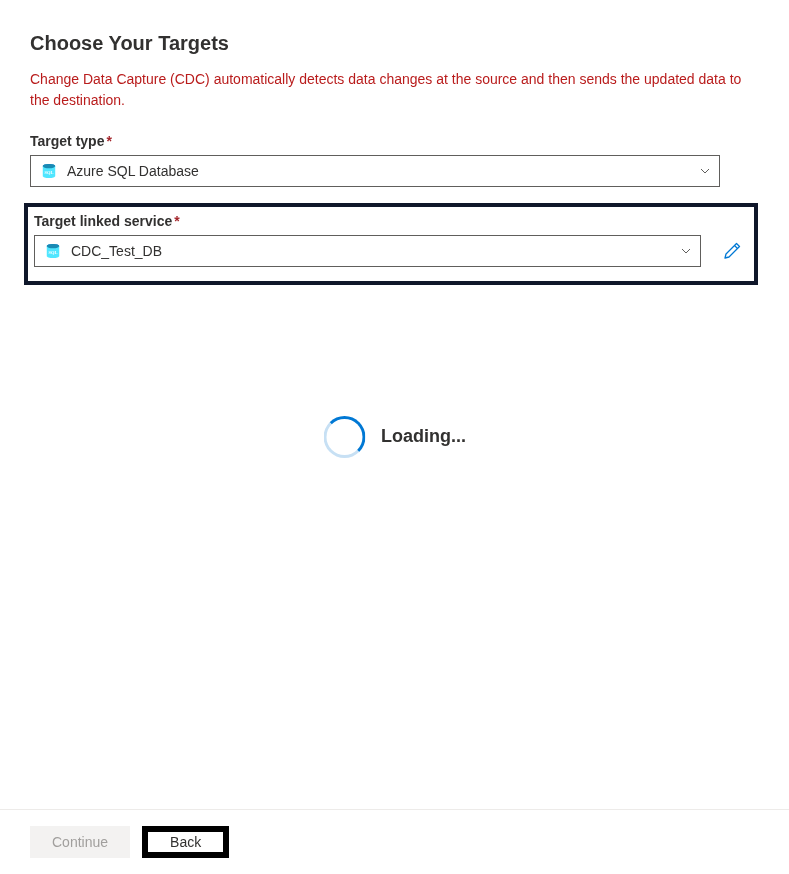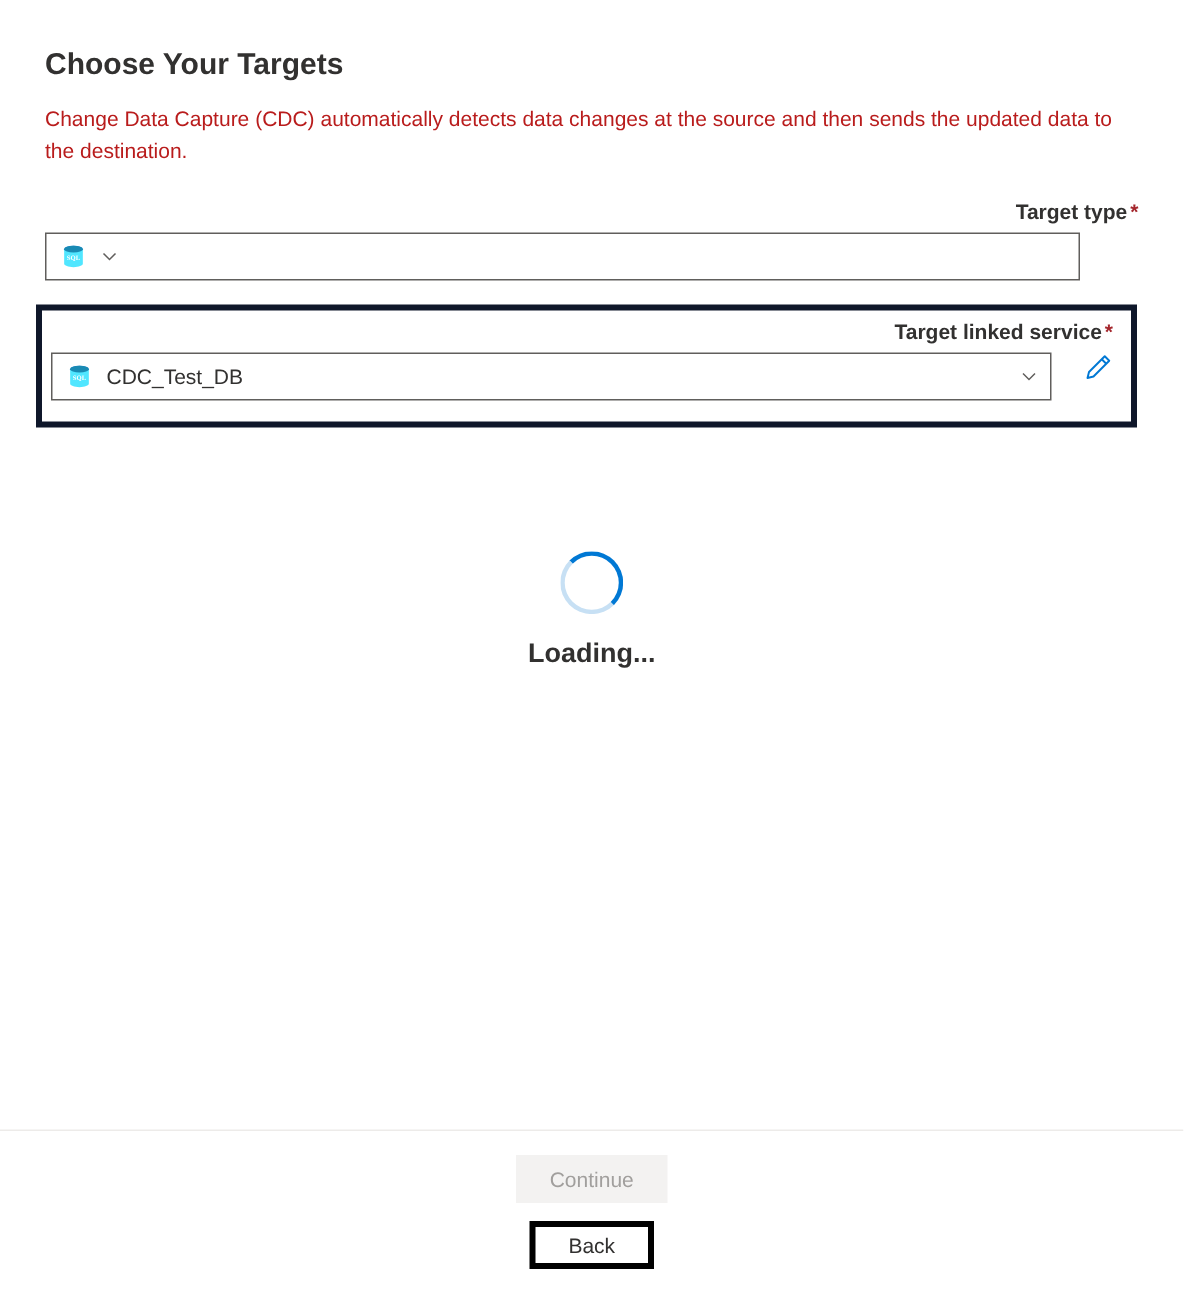--- a/index.html
+++ b/index.html
@@ -36,21 +36,20 @@
     }
     .field-group {
       margin-bottom: 16px;
     }
     .field-label {
       font-size: 14px;
       font-weight: 600;
       color: #323130;
       display: block;
       margin-bottom: 6px;
-      text-align: right;
     }
     .required-star {
       color: #a4262c;
       margin-left: 2px;
     }
     .dropdown {
       display: flex;
       align-items: center;
       height: 32px;
       border: 1px solid #605e5c;
@@ -78,40 +77,40 @@
       flex-shrink: 0;
     }
     .highlight-box {
       border: 4px solid #0f172a;
       padding: 6px 12px 14px 6px;
       margin-left: -6px;
       width: 734px;
     }
     .linked-service-row {
       display: flex;
-      align-items: flex-start;
+      align-items: center;
       gap: 21px;
     }
     .linked-service-dropdown {
       flex: 1;
       max-width: 684px;
     }
     .edit-icon {
       width: 20px;
       height: 20px;
       cursor: pointer;
       color: #0078d4;
     }
     .loading-container {
       position: absolute;
       top: 54%;
       left: 50%;
       transform: translate(-50%, -50%);
       display: flex;
-      flex-direction: column;
+      flex-direction: row;
       align-items: center;
       gap: 16px;
     }
     .spinner {
       width: 42px;
       height: 42px;
       border: 3px solid #c7e0f4;
       border-top: 3px solid #0078d4;
       border-right: 3px solid #0078d4;
       border-radius: 50%;
@@ -125,39 +124,38 @@
       font-size: 18px;
       font-weight: 600;
       color: #323130;
     }
     .footer {
       border-top: 1px solid #edebe9;
       padding: 16px 30px;
       display: flex;
       align-items: center;
       gap: 12px;
-      flex-direction: column;
     }
     .btn {
       height: 32px;
       padding: 0 22px;
       font-size: 14px;
       font-family: inherit;
       border-radius: 0;
       cursor: pointer;
     }
     .btn-continue {
       background: #f3f2f1;
       border: none;
       color: #a19f9d;
       cursor: default;
     }
     .btn-secondary {
       background: #ffffff;
-      border: 4px solid #000000;
+      border: 6px solid #000000;
       color: #323130;
     }
     .spacer {
       flex: 1;
     }
   </style>
 </head>
 <body>
 
 <div class="content">
@@ -168,20 +166,21 @@
     <label class="field-label">
       <span>Target type</span><span class="required-star">*</span>
     </label>
     <div class="dropdown dropdown-full">
       <svg class="sql-icon" viewBox="0 0 18 18">
         <ellipse cx="9" cy="3.5" rx="7" ry="2.5" fill="#0078d4"></ellipse>
         <path d="M2 3.5 L2 14.5 C2 15.88 5.13 17 9 17 C12.87 17 16 15.88 16 14.5 L16 3.5" fill="#50e6ff"></path>
         <ellipse cx="9" cy="3.5" rx="7" ry="2.5" fill="#198ab3"></ellipse>
         <text x="9" y="12" font-size="5" fill="#ffffff" text-anchor="middle" font-family="Segoe UI" font-weight="bold">SQL</text>
       </svg>
+      <span class="dropdown-value">Azure SQL Database</span>
       <svg class="chevron" viewBox="0 0 12 12">
         <path d="M2 4 L6 8 L10 4" stroke="#605e5c" stroke-width="1" fill="none"></path>
       </svg>
     </div>
   </div>
 
   <div class="highlight-box">
     <div class="field-group" style="margin-bottom:0">
       <label class="field-label">
         <span>Target linked service</span><span class="required-star">*</span>

